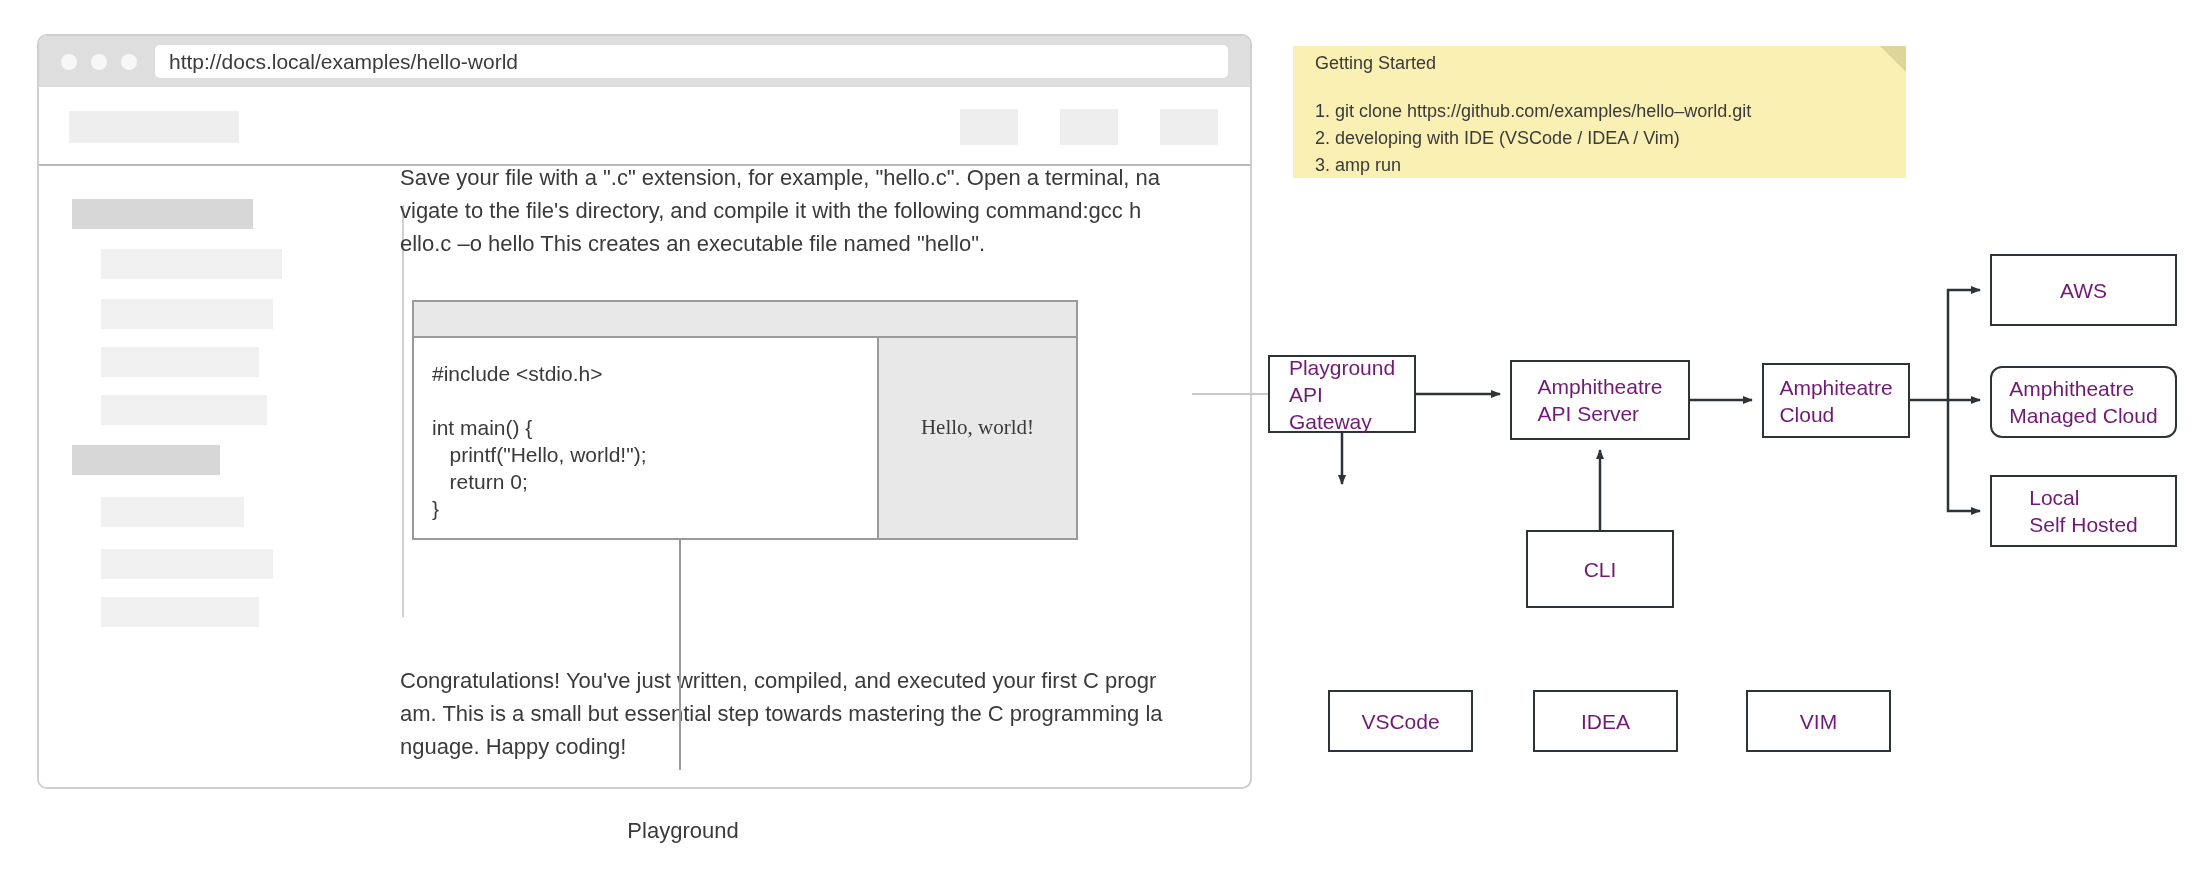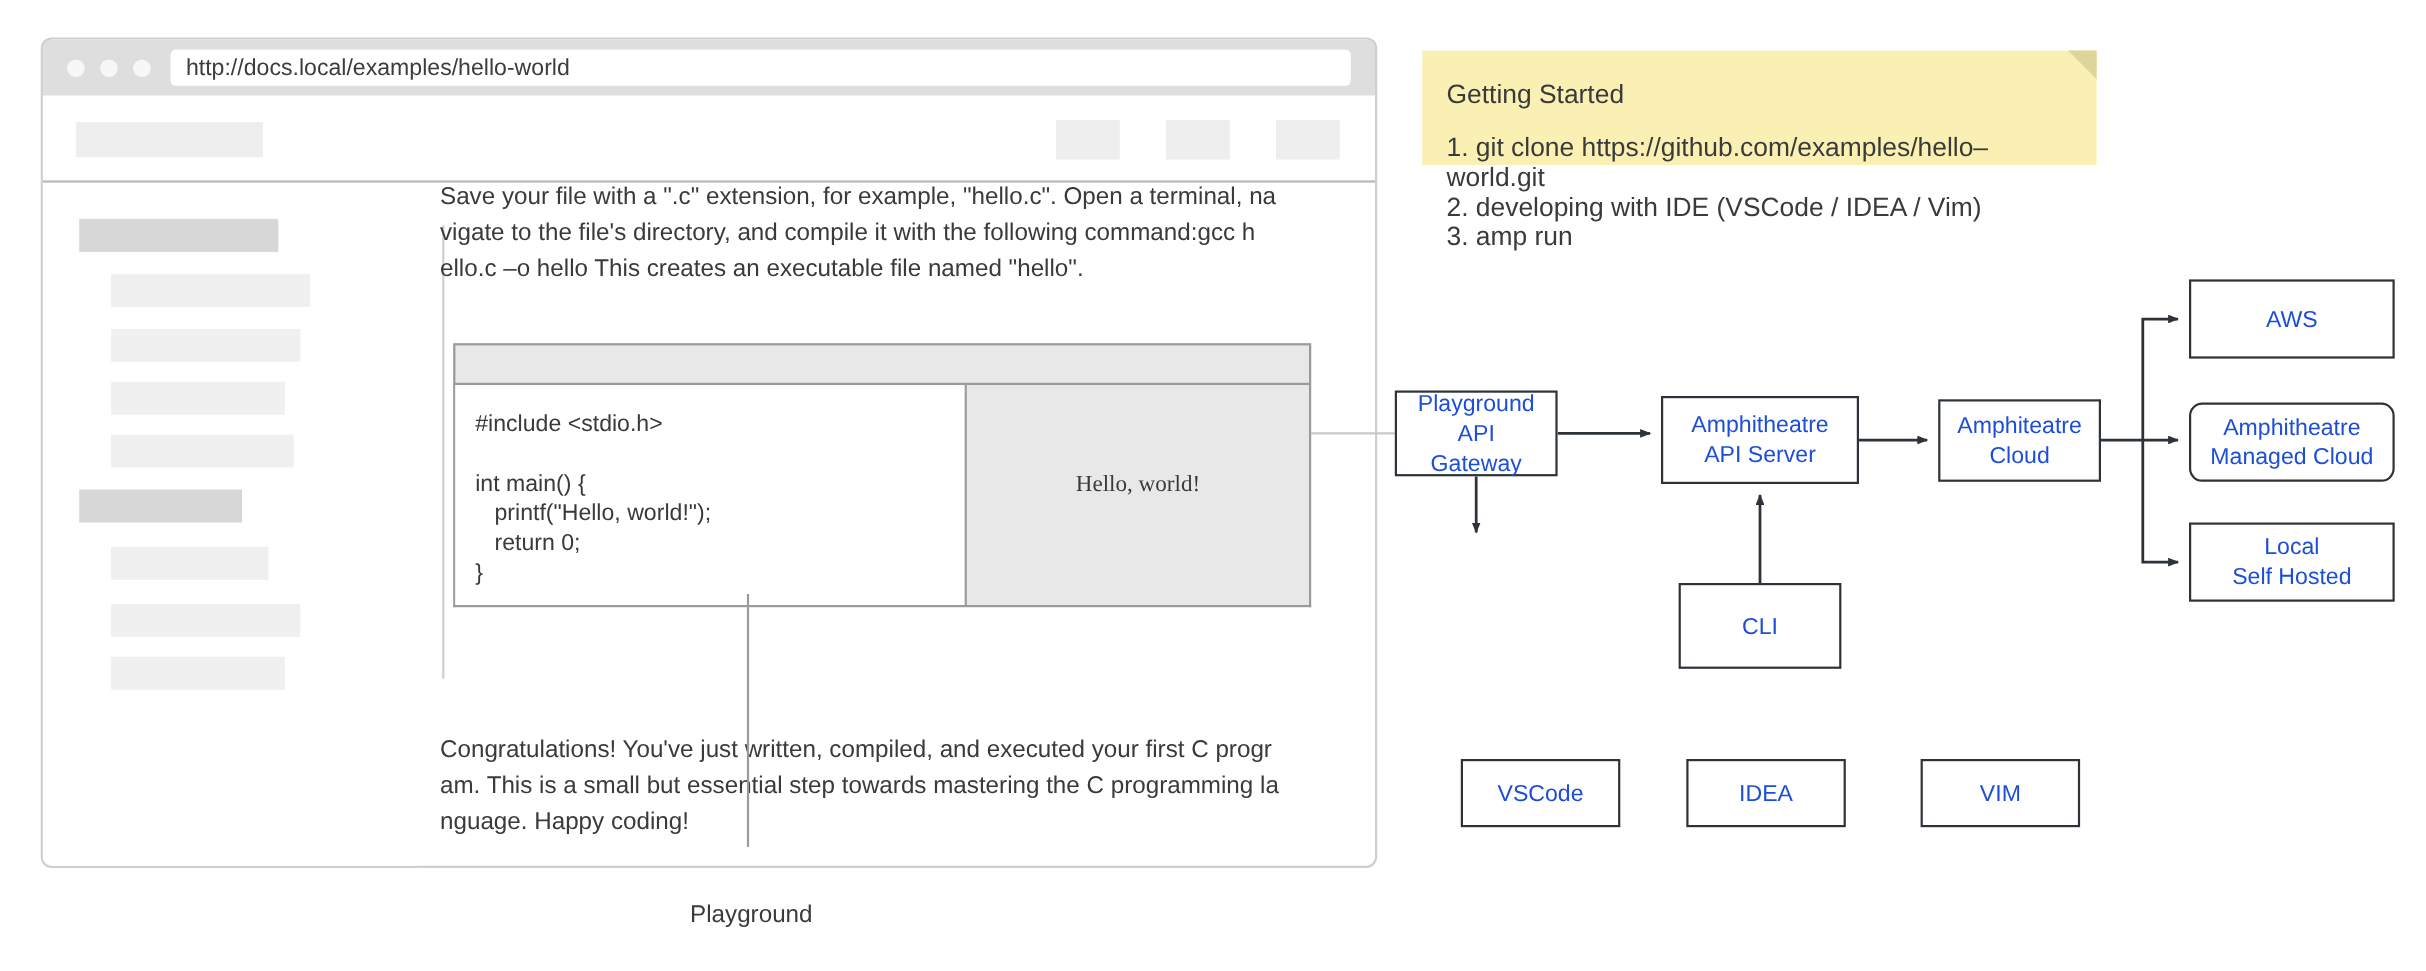--- a/index.html
+++ b/index.html
@@ -118,23 +118,22 @@
   }
   .para {
     font-size: 22px;
     line-height: 33px;
     color: #3a3a3a;
     white-space: pre-line;
   }
   #codeblock {
     position: absolute;
     left: 412px; top: 300px;
-    width: 780px; height: 240px;
-    box-sizing: border-box;
-    margin-top: 12px;
+    width: 666px; height: 240px;
+    box-sizing: border-box;
   }
   #cb-header {
     position: absolute;
     left: 0; top: 0;
     width: 100%; height: 38px;
     background: #e8e8e8;
     border: 2px solid #9a9a9a;
     box-sizing: border-box;
   }
   #cb-body {
@@ -187,25 +186,25 @@
     width: 190px;
     text-align: center;
     font-size: 22px;
     color: #3a3a3a;
   }
 
   
   #sticky {
     position: absolute;
     left: 1293px; top: 46px;
-    width: 613px; height: 104px;
+    width: 613px; height: 132px;
     background: #faf0b4;
-    padding: 27px 22px 0 22px;
-    box-sizing: border-box;
-    font-size: 24px;
+    padding: 4px 22px 0 22px;
+    box-sizing: border-box;
+    font-size: 18px;
     line-height: 27px;
     color: #3a3a3a;
   }
   #sticky-fold {
     position: absolute;
     right: 0; top: 0;
     width: 0; height: 0;
     border-left: 26px solid transparent;
     border-top: 26px solid #ded59a;
   }
@@ -220,24 +219,23 @@
     pointer-events: none;
   }
   .node {
     position: absolute;
     border: 2.5px solid #2d3338;
     background: #ffffff;
     box-sizing: border-box;
     display: flex;
     align-items: center;
     justify-content: center;
-    text-align: center;
     font-size: 21px;
     line-height: 27px;
-    color: #1d4ed8;
+    color: #701a75;
     white-space: pre-line;
   }
   .node.rounded { border-radius: 12px; }
 </style>
 </head>
 <body>
 
 <div id="canvas">
 
   <div id="browser">

